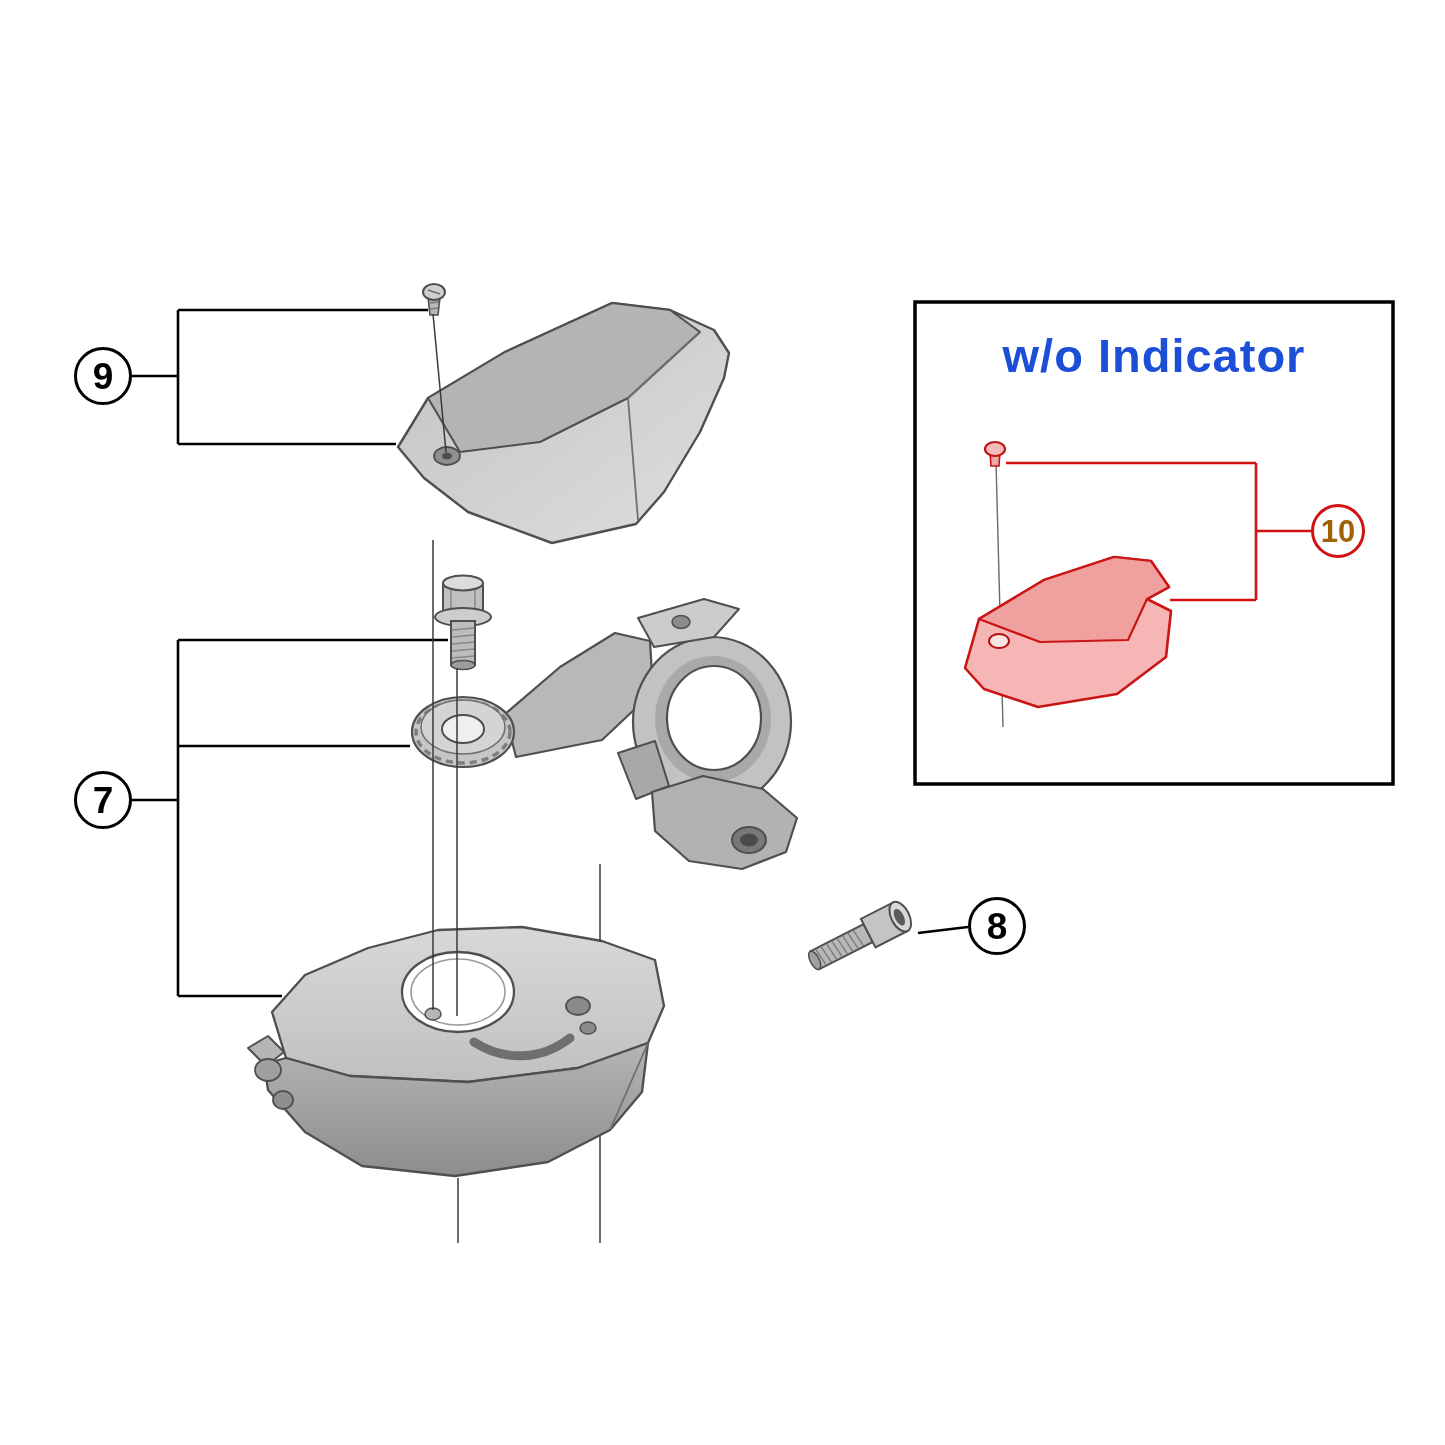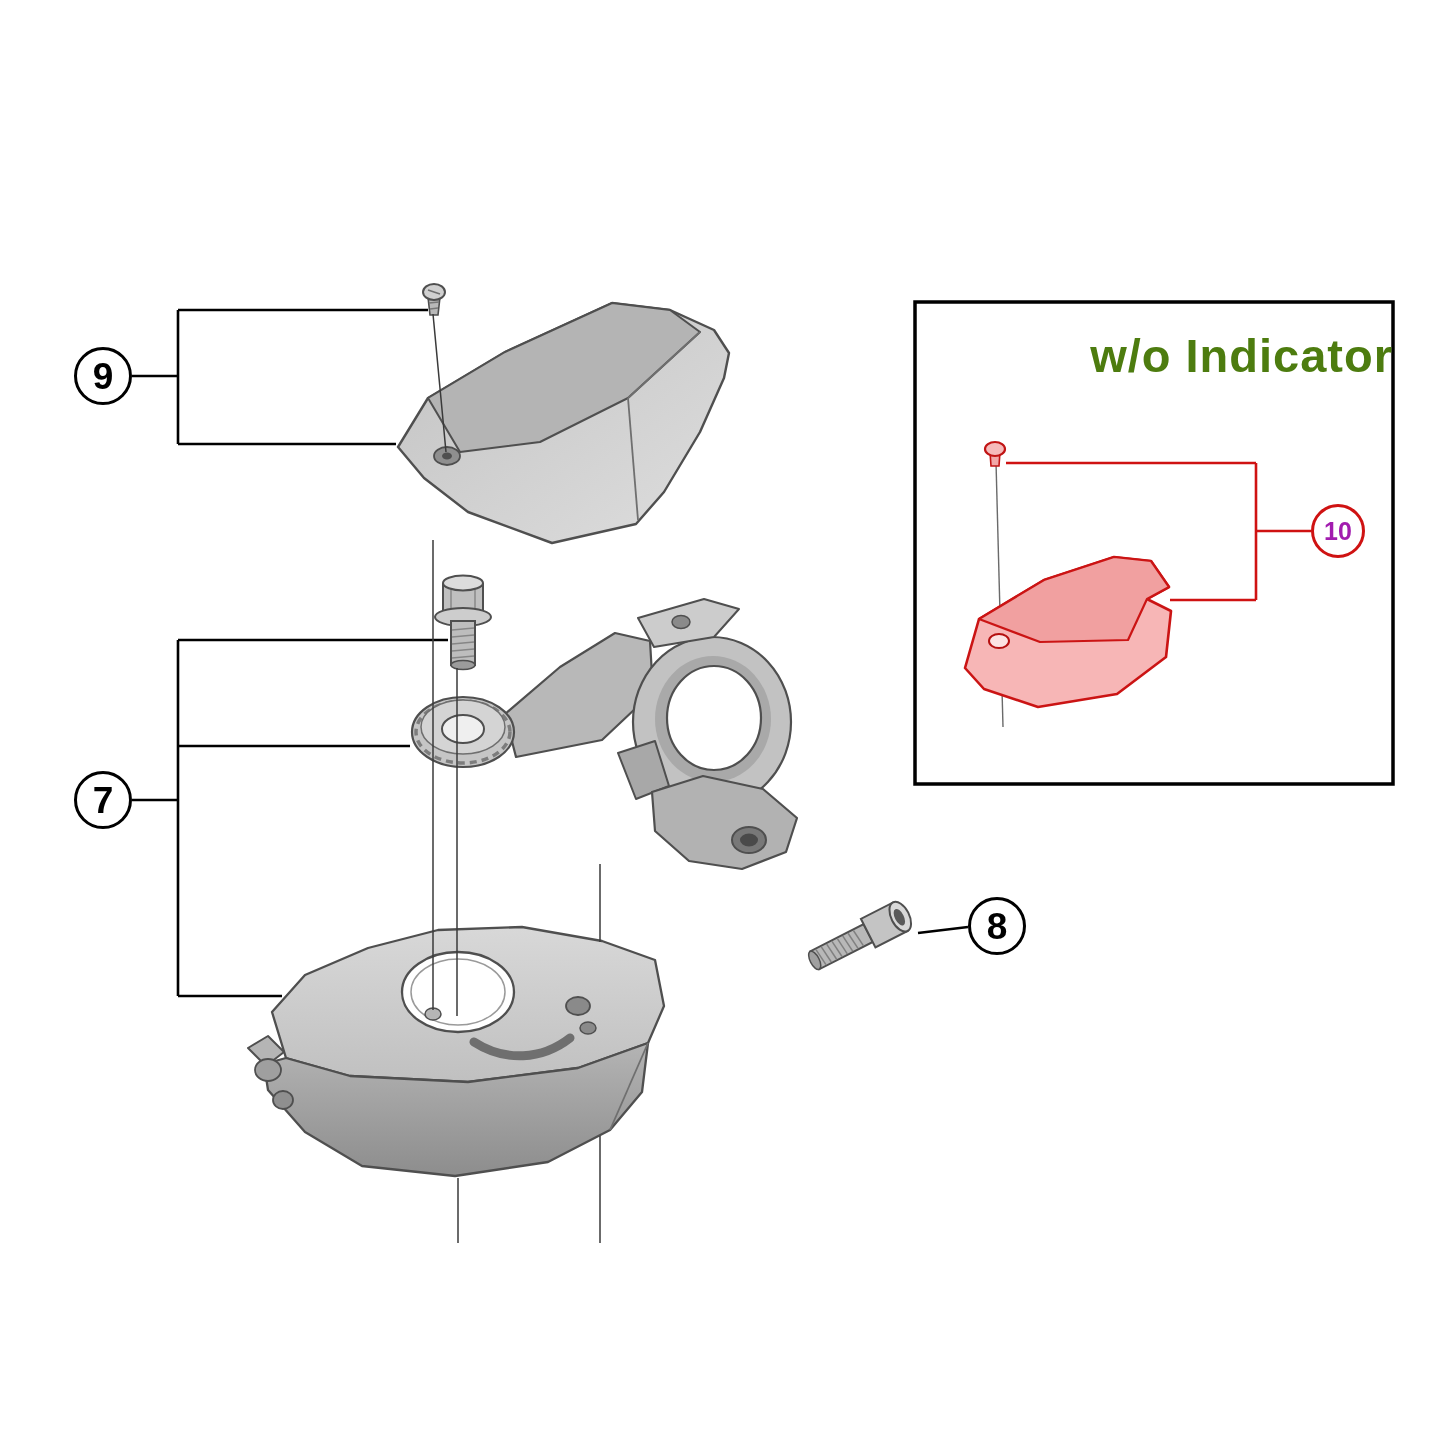--- a/index.html
+++ b/index.html
@@ -2,23 +2,23 @@
 <html><head>
 <meta charset="utf-8">
 <style>
   html,body{margin:0;padding:0;background:#ffffff;}
   .stage{position:relative;width:1445px;height:1445px;background:#ffffff;overflow:hidden;
          font-family:"Liberation Sans",sans-serif;}
   .stage svg{position:absolute;left:0;top:0;}
   .callout{position:absolute;box-sizing:border-box;width:58px;height:58px;border:3.2px solid #000;
            border-radius:50%;background:#fff;display:flex;align-items:center;justify-content:center;
            font-weight:700;font-size:37px;color:#000;line-height:1;}
-  .callout.red{width:54px;height:54px;border-color:#cf1212;color:#a21caf;font-size:25px;}
-  .inset-title{position:absolute;left:915px;top:328px;width:478px;text-align:right;
-               font-weight:700;font-size:47px;color:#4d7c0f;letter-spacing:1px;}
+  .callout.red{width:54px;height:54px;border-color:#cf1212;color:#a16207;font-size:31px;}
+  .inset-title{position:absolute;left:915px;top:328px;width:478px;text-align:center;
+               font-weight:700;font-size:47px;color:#1d4ed8;letter-spacing:1px;}
 </style>
 </head>
 <body>
 
 <div class="stage">
 
 <svg width="1445" height="1445" viewBox="0 0 1445 1445">
   <defs>
     <linearGradient id="gTop" x1="0" y1="0" x2="0" y2="1">
       <stop offset="0" stop-color="#d8d8d8"></stop>

